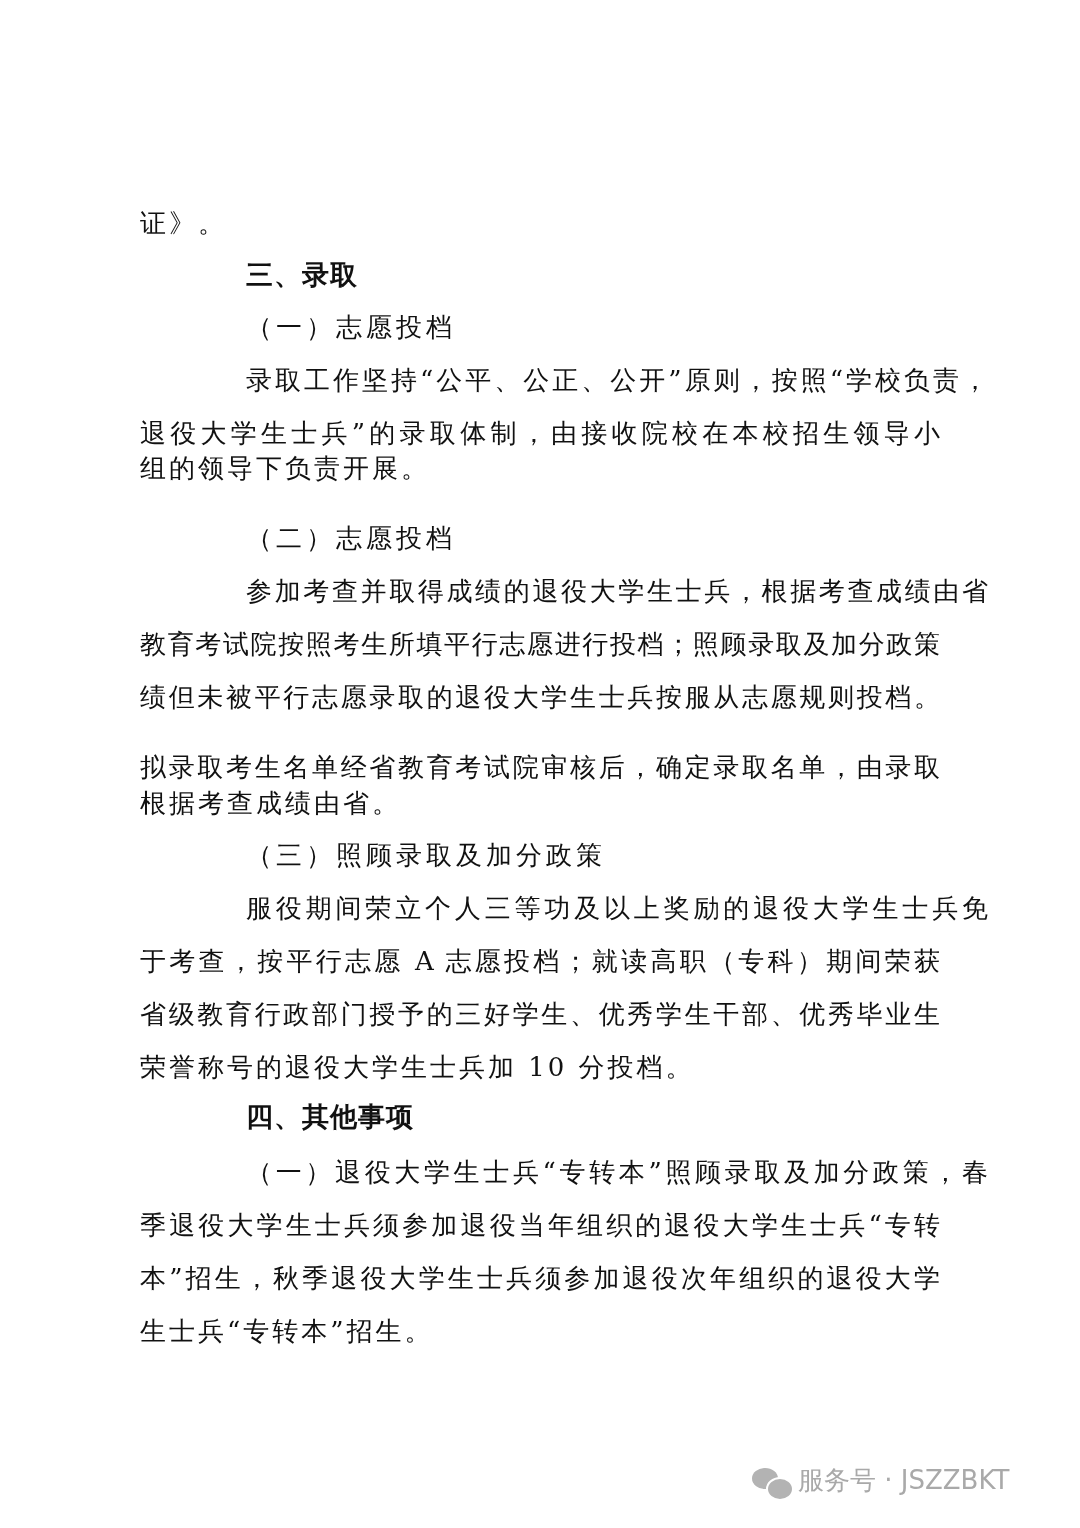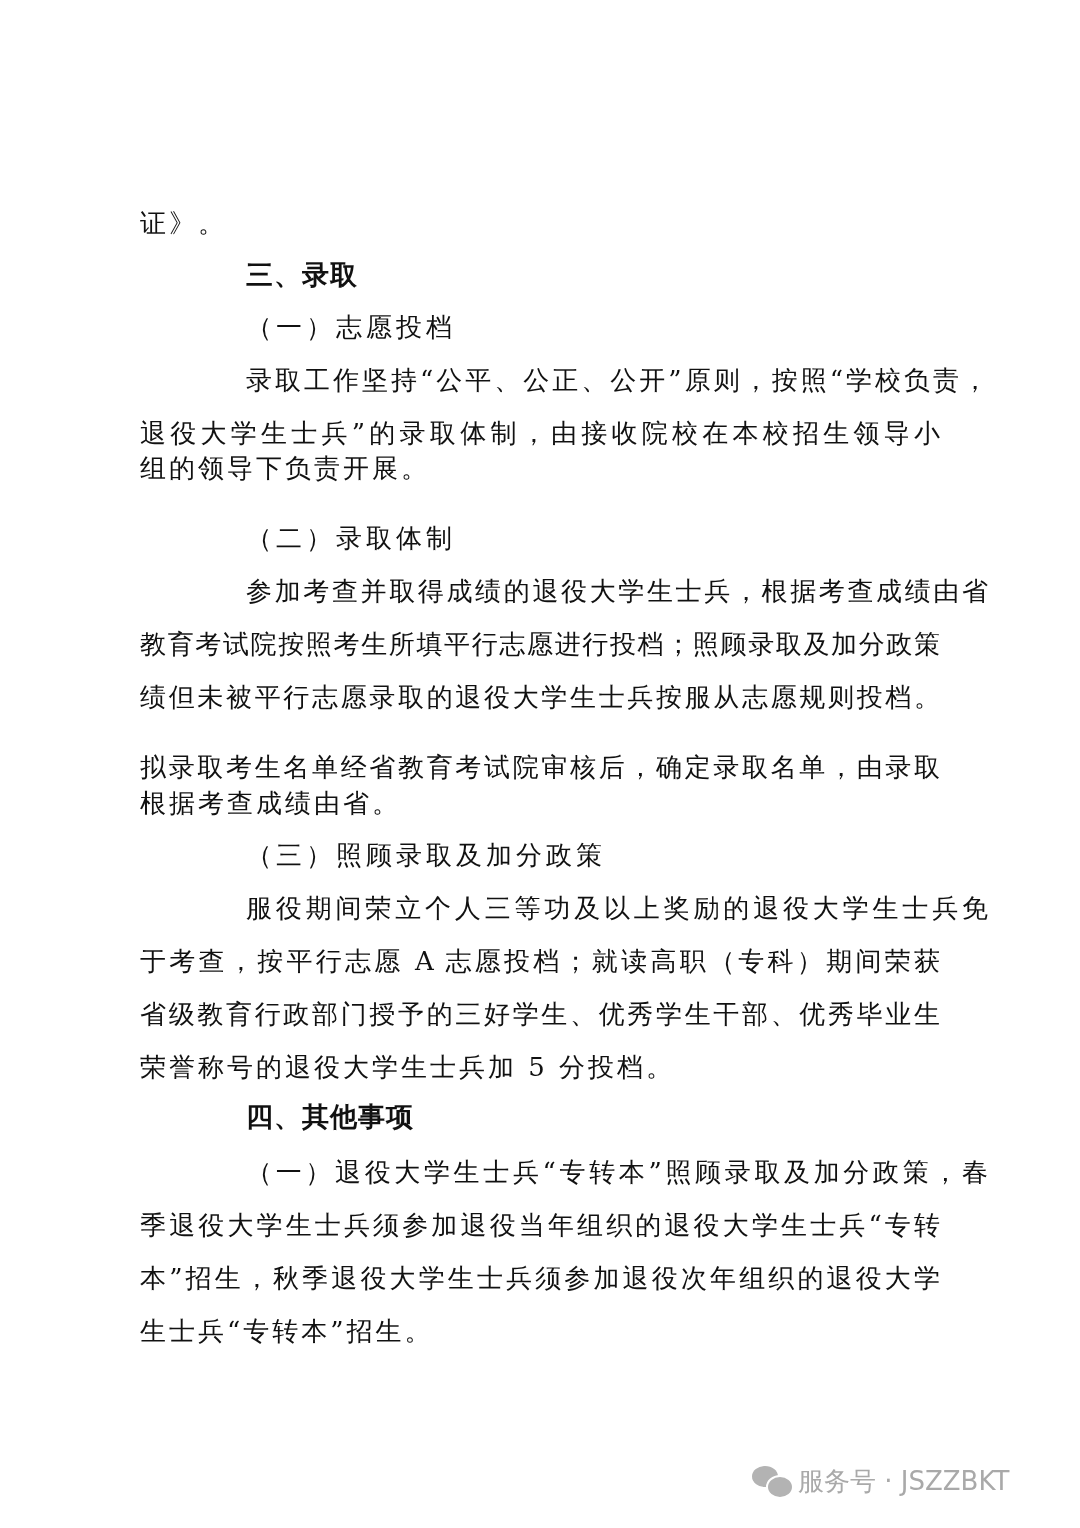--- a/index.html
+++ b/index.html
@@ -6,48 +6,48 @@
   body { width: 1080px; height: 1528px; position: relative; overflow: hidden;
          font-family: "DejaVu Serif", "Liberation Serif", serif; color: #111; }
   .page { position: absolute; left: 140px; top: 0; width: 800px; }
   .line { position: absolute; left: 0; width: 800px; font-size: 26px; line-height: 34px;
           white-space: nowrap; text-align: justify; text-align-last: justify; letter-spacing: 0; }
   .line.last { text-align-last: left; letter-spacing: 3px; }
   .indent { left: 58px; width: 742px; margin-left: 48px; }
   .h1 { font-family: "DejaVu Sans", "Liberation Sans", sans-serif; font-weight: bold; font-size: 27px;
         text-align-last: left; letter-spacing: 1px; }
   .h2 { text-align-last: left; letter-spacing: 4px; }
-  .watermark { position: absolute; left: 752px; top: 1464px; height: 34px; display: flex; align-items: center;
+  .watermark { position: absolute; left: 752px; top: 1464px; height: 34px; display: flex; align-items: flex-end;
                color: #a9a9a9; font-family: "DejaVu Sans", "Liberation Sans", sans-serif; font-size: 26px; }
   .wechat-icon { width: 40px; height: 30px; position: relative; margin-right: 6px; }
   .bubble1 { position: absolute; left: 0; top: 0; width: 26px; height: 21px; background: #b3b3b3; border-radius: 50%; }
   .bubble2 { position: absolute; left: 14px; top: 9px; width: 24px; height: 20px; background: #b3b3b3; border-radius: 50%;
              border: 2px solid #fff; }
 </style>
 </head>
 <body>
 
 <div class="page">
   <div class="line last" style="top:206px">证》。</div>
   <div class="line h1 indent" style="top:258px">三、录取</div>
   <div class="line h2 indent" style="top:310px">（一）志愿投档</div>
   <div class="line indent" style="top:363px">录取工作坚持“公平、公正、公开”原则，按照“学校负责，</div>
   <div class="line" style="top:416px">退役大学生士兵”的录取体制，由接收院校在本校招生领导小</div>
   <div class="line last" style="top:451px">组的领导下负责开展。</div>
-  <div class="line h2 indent" style="top:521px">（二）录取体制</div>
+  <div class="line h2 indent" style="top:521px">（二）志愿投档</div>
   <div class="line indent" style="top:574px">参加考查并取得成绩的退役大学生士兵，根据考查成绩由省</div>
   <div class="line" style="top:627px">教育考试院按照考生所填平行志愿进行投档；照顾录取及加分政策</div>
   <div class="line" style="top:680px">绩但未被平行志愿录取的退役大学生士兵按服从志愿规则投档。</div>
   <div class="line" style="top:750px">拟录取考生名单经省教育考试院审核后，确定录取名单，由录取</div>
   <div class="line last" style="top:786px">根据考查成绩由省。</div>
   <div class="line h2 indent" style="top:838px">（三）照顾录取及加分政策</div>
   <div class="line indent" style="top:891px">服役期间荣立个人三等功及以上奖励的退役大学生士兵免</div>
   <div class="line" style="top:944px">于考查，按平行志愿 A 志愿投档；就读高职（专科）期间荣获</div>
   <div class="line" style="top:997px">省级教育行政部门授予的三好学生、优秀学生干部、优秀毕业生</div>
-  <div class="line last" style="top:1050px">荣誉称号的退役大学生士兵加 5 分投档。</div>
+  <div class="line last" style="top:1050px">荣誉称号的退役大学生士兵加 10 分投档。</div>
   <div class="line h1 indent" style="top:1100px">四、其他事项</div>
   <div class="line indent" style="top:1155px">（一）退役大学生士兵“专转本”照顾录取及加分政策，春</div>
   <div class="line" style="top:1208px">季退役大学生士兵须参加退役当年组织的退役大学生士兵“专转</div>
   <div class="line" style="top:1261px">本”招生，秋季退役大学生士兵须参加退役次年组织的退役大学</div>
   <div class="line last" style="top:1314px">生士兵“专转本”招生。</div>
 </div>
 
 <div class="watermark">
   <span class="wechat-icon">
     <span class="bubble1"></span>

